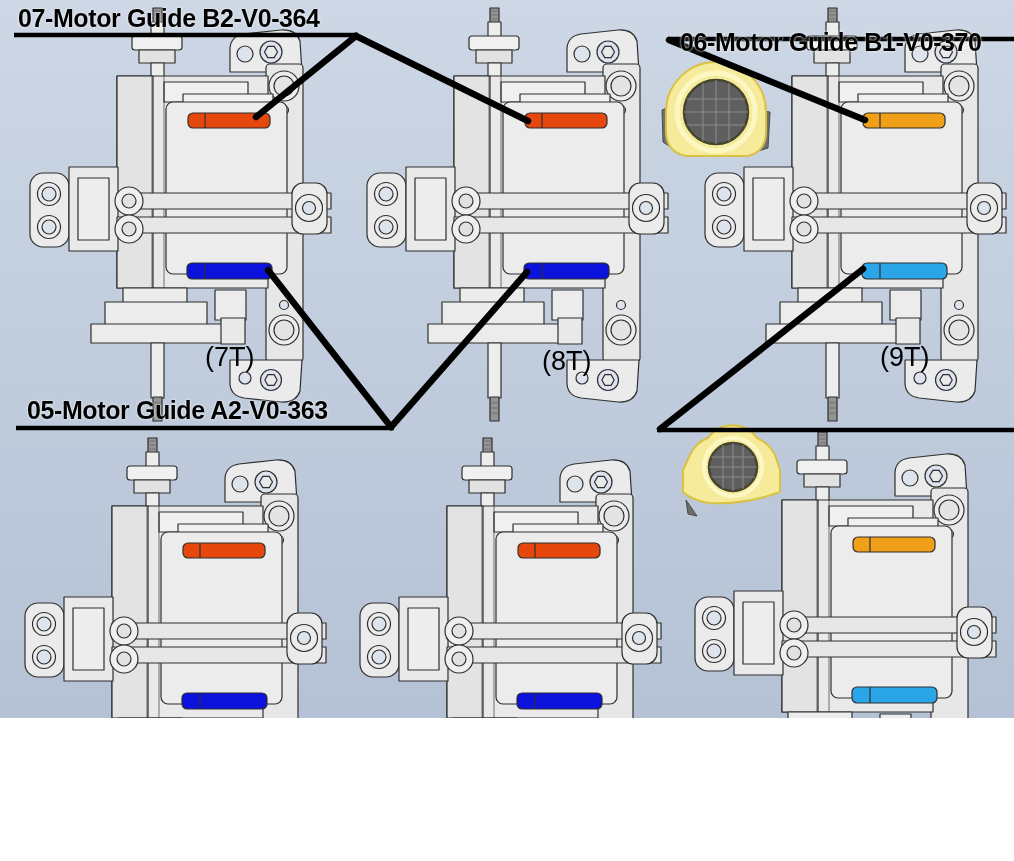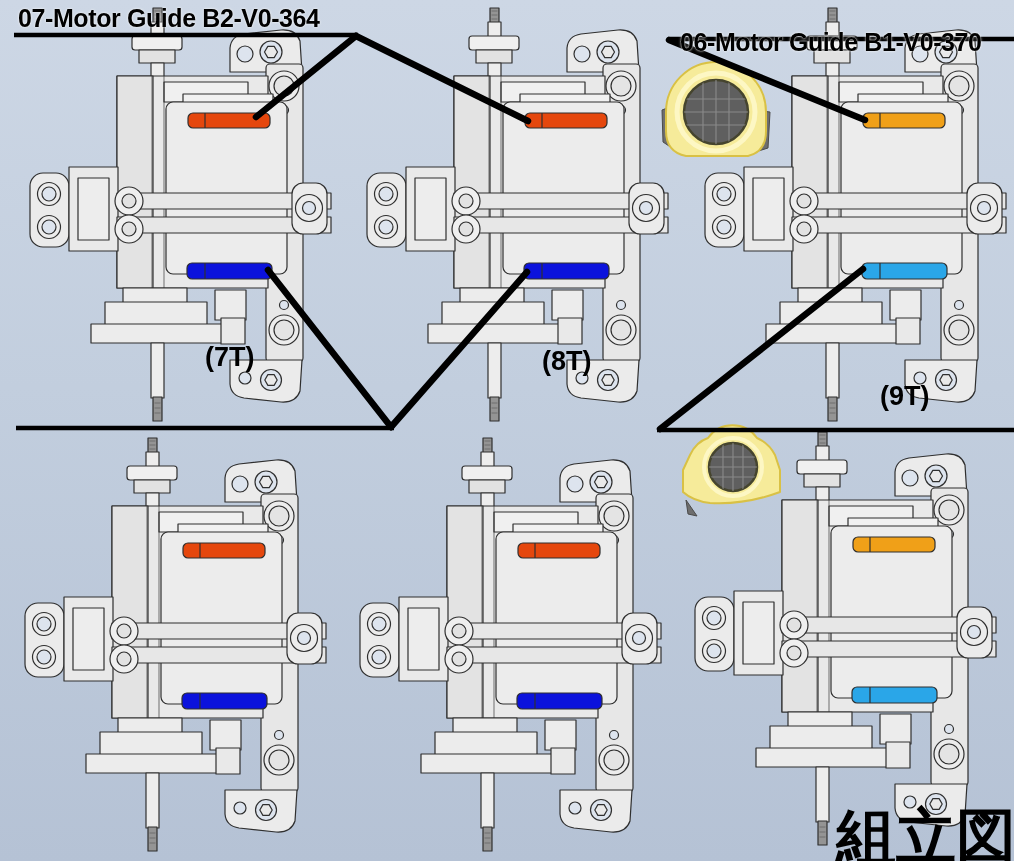--- a/index.html
+++ b/index.html
@@ -1,40 +1,40 @@
 <!DOCTYPE html>
 <html style="--band-orange: #e5470d; --band-blue: #0b12dc; --band-amber: #f0a018; --band-cyan: #2aa6e8; --part-yellow: #f6eb9a; --part-yellow-hi: #fdf7c4; --part-yellow-edge: #d9c145; --part-core-gray: #5f5f5f; --part-wing-gray: #6e6e6e; --ink: #000000; --cad-fill: #e9e9e9; --cad-line: #2f2f2f; --bg-top: #cdd7e5; --bg-mid: #c2cede; --bg-bottom: #b5c2d5;"><head>
 <meta charset="utf-8">
 <style>
   html,body{margin:0;padding:0;}
   .canvas{
     position:relative;
-    width:1014px;height:861px;
+    width:1014px;height:718px;
     overflow:hidden;
     background:linear-gradient(180deg, var(--bg-top,#cdd7e5) 0%, var(--bg-mid,#c2cede) 45%, var(--bg-bottom,#b5c2d5) 100%);
     font-family:"Liberation Sans", sans-serif;
   }
   .canvas svg{position:absolute;left:0;top:0;}
   .callout{
     position:absolute;
     font-weight:bold;font-size:25px;line-height:28px;
     color:#000;white-space:nowrap;letter-spacing:-0.4px;
     text-shadow:0 0 3px rgba(255,255,255,.75), 0 0 1px rgba(255,255,255,.9);
   }
   #c07{left:18px;top:4px;}
   #c06{left:680px;top:4px;margin-top:24px;}
   #c05{left:27px;top:396px;}
   #c04{left:681px;top:398px;}
   .pinion{
     position:absolute;
-    font-weight:bold;font-size:27px;color:#000;white-space:nowrap;
+    font-weight:normal;font-size:27px;color:#000;white-space:nowrap;
   }
   #p7{left:205px;top:342px;}
   #p8{left:542px;top:346px;}
-  #p9{left:880px;top:342px;margin-top:39px;}
+  #p9{left:880px;top:342px;}
   .title{
     position:absolute;left:836px;top:797px;
     font-weight:bold;font-size:60px;color:#000;white-space:nowrap;
   }
   .m-ob{--band-top:var(--band-orange,#e5470d);--band-bottom:var(--band-blue,#0b12dc);}
   .m-ac{--band-top:var(--band-amber,#f0a018);--band-bottom:var(--band-cyan,#2aa6e8);}
 </style>
 </head>
 <body>
 
@@ -194,20 +194,21 @@
       <line x1="356" y1="36" x2="528" y2="121"></line>
       <line x1="268" y1="270" x2="391" y2="427"></line>
       <line x1="527" y1="272" x2="391" y2="427"></line>
       <line x1="669" y1="40" x2="865" y2="120"></line>
       <line x1="660" y1="429" x2="863" y2="269"></line>
     </g>
   </svg>
 
   <div class="callout" id="c07">07-Motor Guide B2-V0-364</div>
   <div class="callout" id="c06">06-Motor Guide B1-V0-370</div>
+  <div class="callout" id="c05">05-Motor Guide A2-V0-363</div>
 
   <div class="pinion" id="p7">(7T)</div>
   <div class="pinion" id="p8">(8T)</div>
   <div class="pinion" id="p9">(9T)</div>
 
   <div class="title">組立図2</div>
 
 </div>
 
 </body></html>

